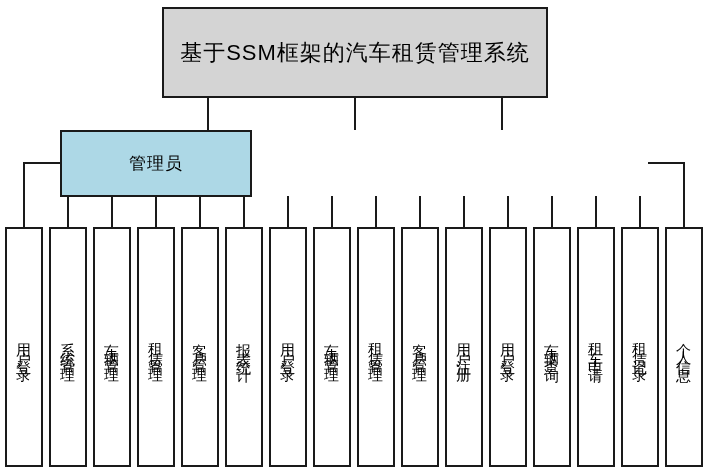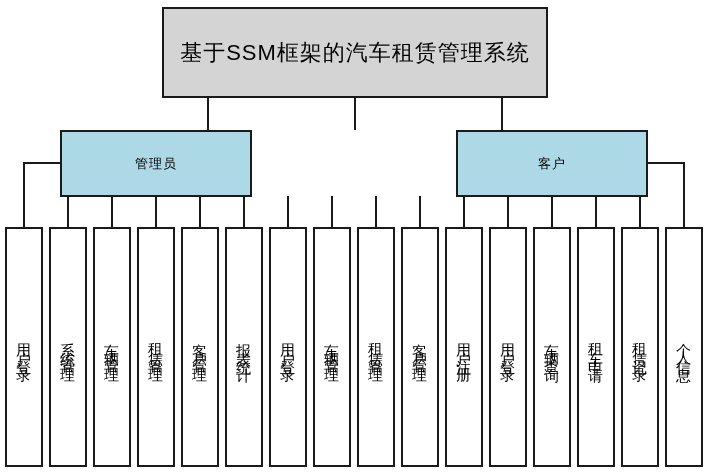--- a/index.html
+++ b/index.html
@@ -25,21 +25,21 @@
   }
   .root {
     left: 162px; top: 7px; width: 386px; height: 91px;
     background: #d4d4d4;
     font-size: 22px;
     letter-spacing: 1px;
   }
   .branch {
     top: 130px; width: 192px; height: 67px;
     background: #add8e6;
-    font-size: 13px;
+    font-size: 17px;
     letter-spacing: 1px;
   }
   .leaf {
     top: 227px; width: 38px; height: 240px;
     background: #ffffff;
     font-size: 15px;
   }
   .leaf .vtext {
     writing-mode: vertical-rl;
     text-orientation: upright;
@@ -78,23 +78,20 @@
     <polyline points="60,163 24,163 24,228"></polyline>
     <polyline points="648,163 684,163 684,228"></polyline>
   </svg>
 
   <div class="node root">
     <span>基于SSM框架的汽车租赁管理系统</span>
   </div>
 
   <div class="node branch" style="left:60px">
     <span>管理员</span>
-  </div>
-  <div class="node branch" style="left:456px">
-    <span>客户</span>
   </div>
 
   <div class="node leaf" style="left:5px">
     <span class="vtext">用户登录</span>
   </div>
   <div class="node leaf" style="left:49px">
     <span class="vtext">系统管理</span>
   </div>
   <div class="node leaf" style="left:93px">
     <span class="vtext">车辆管理</span>

